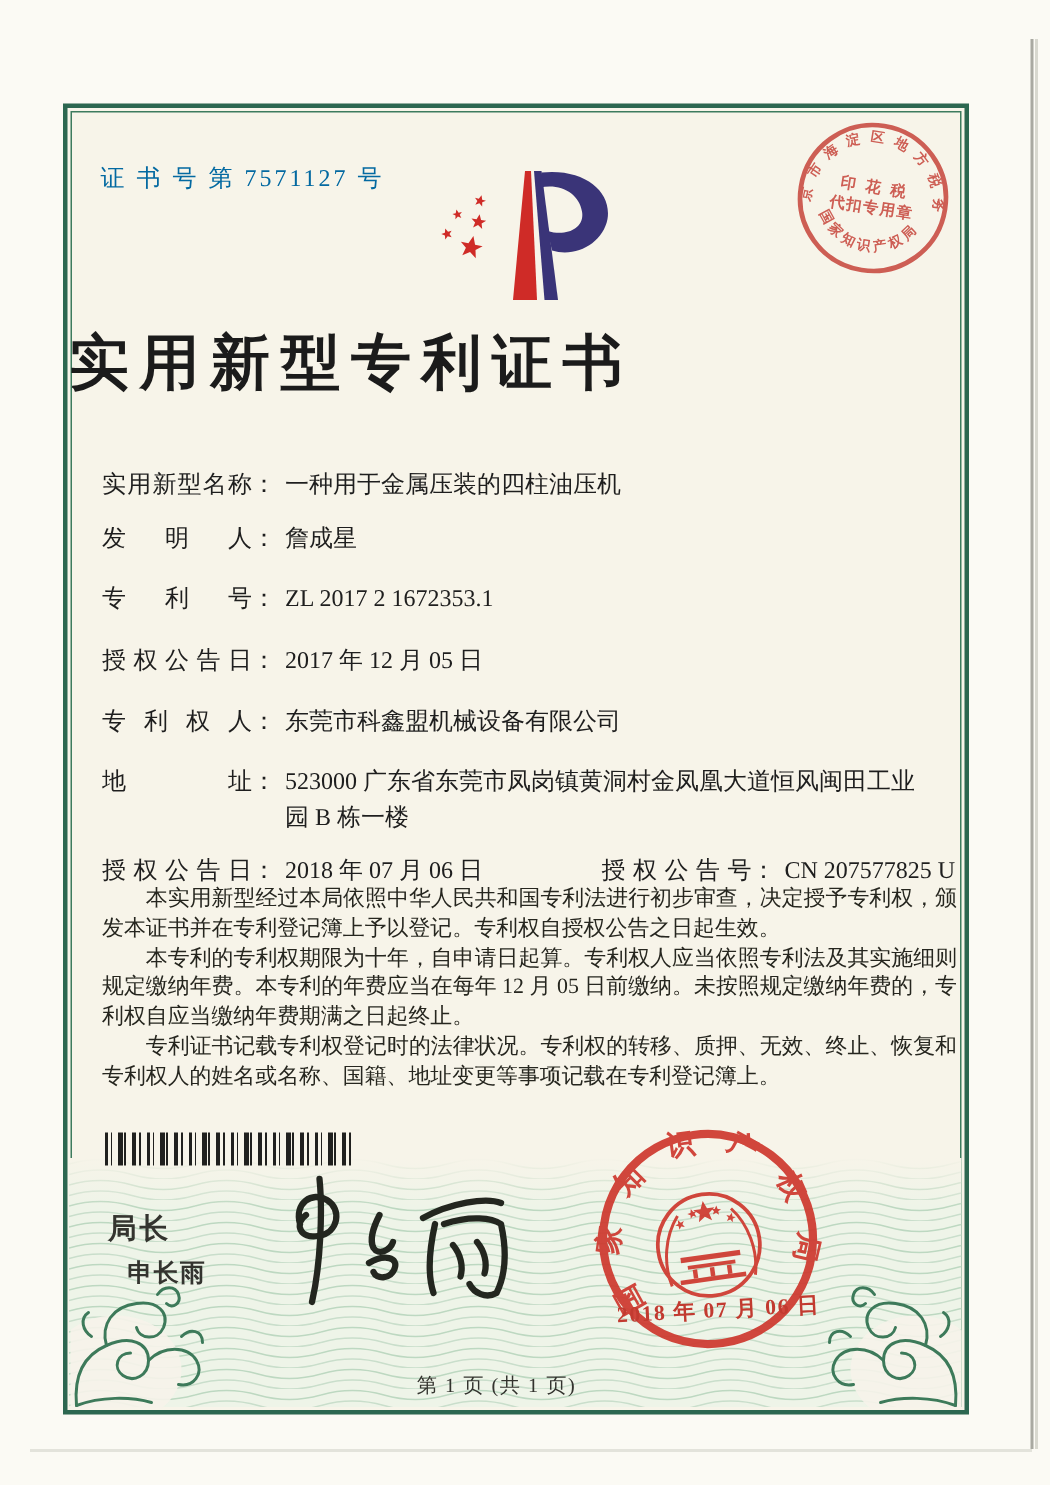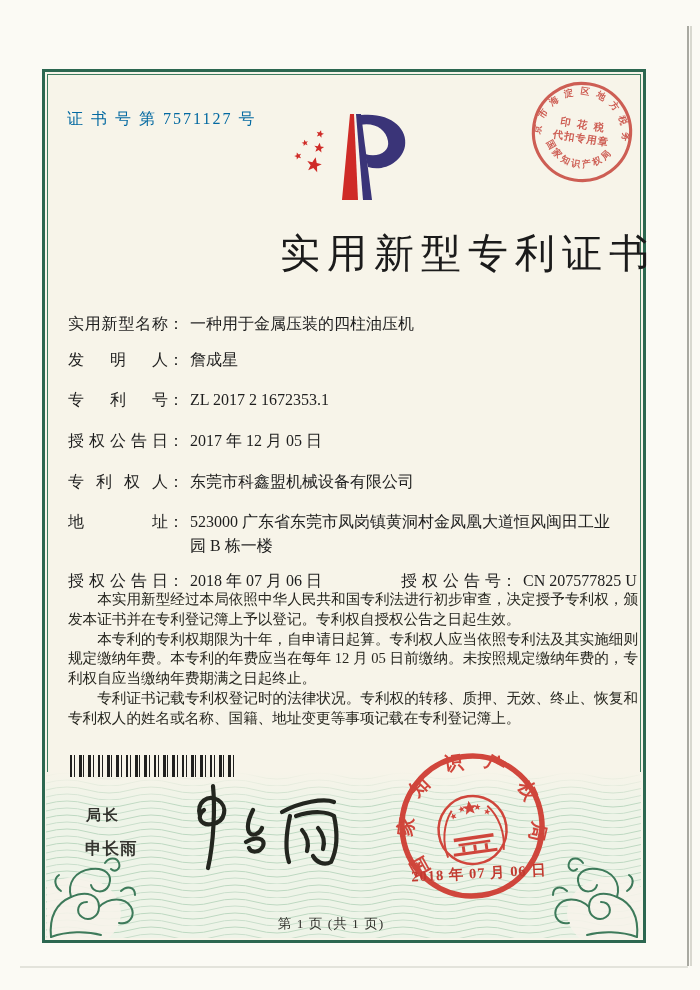--- a/index.html
+++ b/index.html
@@ -12,22 +12,22 @@
   .edge-b{position:absolute;left:20px;top:966px;width:668px;height:2px;background:#d9d9d0;opacity:.7;}
 
   
   .frame{position:absolute;left:42px;top:69px;width:598px;height:868px;border:3px solid #2c6750;background:#f7f4e9;}
   .frame-inner{position:absolute;inset:2px;border:1px solid #3d7b5e;}
 
   .cert-number{position:absolute;left:67px;top:109px;font-size:16px;letter-spacing:2px;color:#0369a1;z-index:4;}
 
   .logo{position:absolute;left:286px;top:112px;width:130px;height:92px;z-index:3;}
 
-  .title{position:absolute;left:42px;top:210px;width:598px;margin:16px;text-align:right;
-         font-size:40px;font-weight:400;letter-spacing:7px;color:#1b1b1b;z-index:4;}
+  .title{position:absolute;left:42px;top:210px;width:598px;margin:4px;text-align:left;
+         font-size:40px;font-weight:700;letter-spacing:7px;color:#1b1b1b;z-index:4;}
 
   
   .row{position:absolute;left:68px;width:575px;font-size:16px;color:#1e1e1e;line-height:24px;z-index:4;}
   .r1{top:312px;} .r2{top:348px;} .r3{top:388px;} .r4{top:429px;} .r5{top:470px;} .r6{top:510px;} .r7{top:569px;}
   .ltext{display:inline-block;width:100px;text-align:justify;text-align-last:justify;vertical-align:top;}
   .lcolon{display:inline-block;vertical-align:top;margin-right:6px;}
   .fvalue{display:inline-block;vertical-align:top;max-width:426px;}
   .grant-no{position:absolute;left:285px;top:0;white-space:nowrap;margin-left:48px;}
 
   .paras{position:absolute;left:68px;top:590px;width:570px;font-size:14.6px;line-height:19.8px;
@@ -43,22 +43,22 @@
 
   .barcode{position:absolute;left:70px;top:755px;width:168px;height:22px;z-index:3;
      background:repeating-linear-gradient(90deg,
        #20201e 0 2px, transparent 2px 4px,
        #20201e 4px 5px, transparent 5px 9px,
        #20201e 9px 12px, transparent 12px 13px,
        #20201e 13px 14px, transparent 14px 18px,
        #20201e 18px 21px, transparent 21px 23px,
        #20201e 23px 24px, transparent 24px 28px);}
 
-  .official-title{position:absolute;left:86px;top:806px;font-family:"Liberation Sans","DejaVu Sans",sans-serif;
-      font-size:15px;font-weight:700;letter-spacing:2px;color:#34342f;z-index:4;}
+  .official-title{position:absolute;left:72px;top:806px;font-family:"Liberation Sans","DejaVu Sans",sans-serif;
+      font-size:19px;font-weight:700;letter-spacing:2px;color:#34342f;z-index:4;}
   .official-name{position:absolute;left:85px;top:838px;font-family:"Liberation Sans","DejaVu Sans",sans-serif;
       font-size:16.5px;font-weight:700;letter-spacing:1px;color:#34342f;z-index:4;}
 
   .signature{position:absolute;left:150px;top:772px;width:220px;height:118px;z-index:4;}
 
   .seal{position:absolute;left:396px;top:750px;width:152px;height:152px;transform:rotate(-8deg);z-index:3;opacity:.92;}
   .seal-date{position:absolute;left:404px;top:864px;width:150px;text-align:center;transform:rotate(-3deg);
       color:#c23a30;font-size:14.5px;letter-spacing:1px;font-weight:700;z-index:5;}
 
   .tax-stamp{position:absolute;left:528px;top:78px;width:108px;height:108px;transform:rotate(9deg);z-index:3;opacity:.88;}

